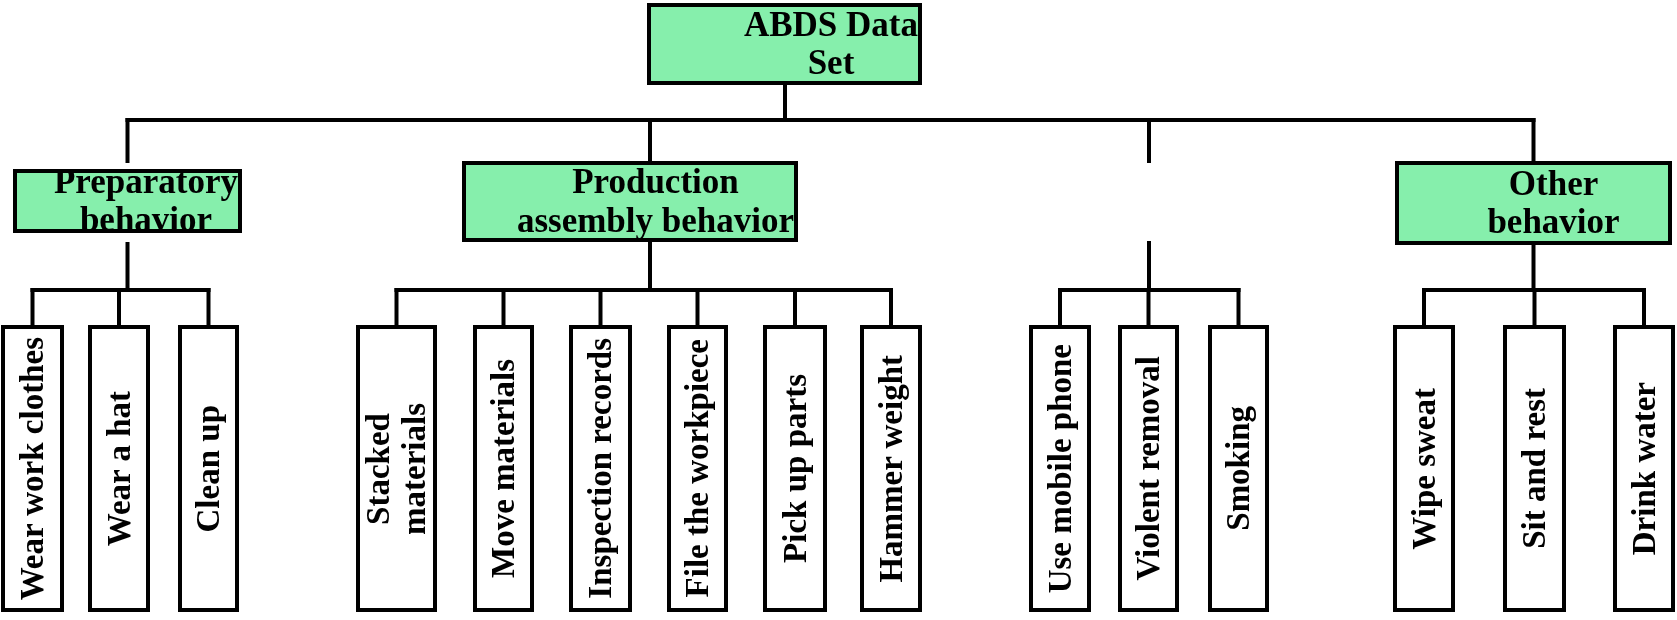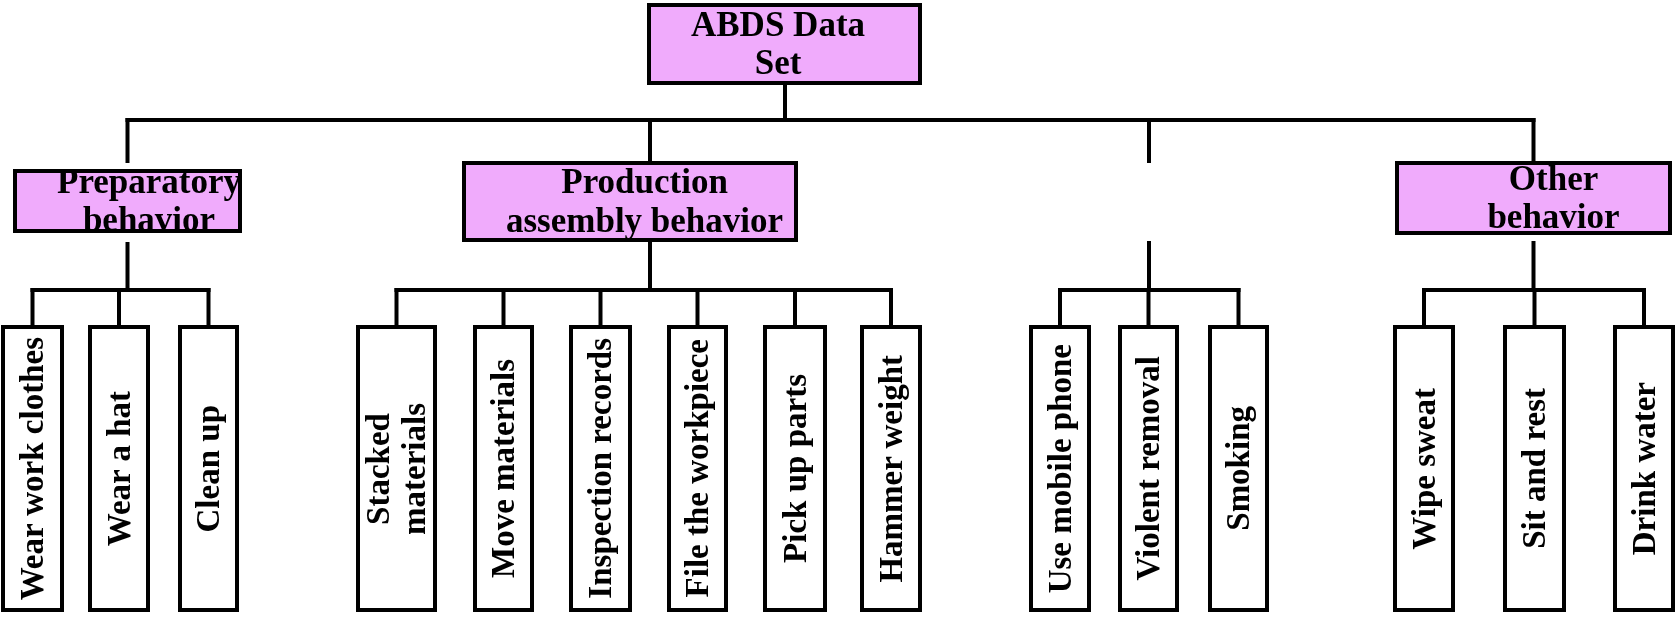--- a/index.html
+++ b/index.html
@@ -2,22 +2,22 @@
 <html><head>
 <meta charset="utf-8">
 <style>
   html,body{margin:0;padding:0;background:#ffffff;}
   #canvas{
     position:relative;width:1677px;height:620px;background:#ffffff;
     color:#000;font-family:"Liberation Serif", serif;overflow:hidden;
   }
   #connectors{position:absolute;left:0;top:0;}
   .bnode{
-    position:absolute;box-sizing:border-box;border:4px solid #000;background:#f0abfc;
-    display:flex;align-items:center;justify-content:flex-start;padding-left:40px;
+    position:absolute;box-sizing:border-box;border:4px solid #000;background:#86efac;
+    display:flex;align-items:center;justify-content:flex-end;padding-left:40px;
   }
   .blabel{
     white-space:pre-line;text-align:center;font-weight:bold;
     font-size:35px;line-height:1.1;
   }
   .leaf{
     position:absolute;top:325px;height:287px;box-sizing:border-box;
     border:4px solid #000;background:#fff;
     display:flex;align-items:center;justify-content:center;
   }
@@ -80,21 +80,21 @@
   </div>
 
   <div class="bnode" style="left:13px;top:169px;width:229px;height:64px">
     <span class="blabel">Preparatory
 behavior</span>
   </div>
   <div class="bnode" style="left:462px;top:161px;width:336px;height:81px">
     <span class="blabel">Production
 assembly behavior</span>
   </div>
-  <div class="bnode" style="left:1395px;top:161px;width:277px;height:74px">
+  <div class="bnode" style="left:1395px;top:161px;width:277px;height:84px">
     <span class="blabel">Other behavior</span>
   </div>
 
   <div class="leaf" style="left:1px;width:63px">
     <span class="vlabel">Wear work clothes</span>
   </div>
   <div class="leaf" style="left:88px;width:62px">
     <span class="vlabel">Wear a hat</span>
   </div>
   <div class="leaf" style="left:178px;width:61px">

